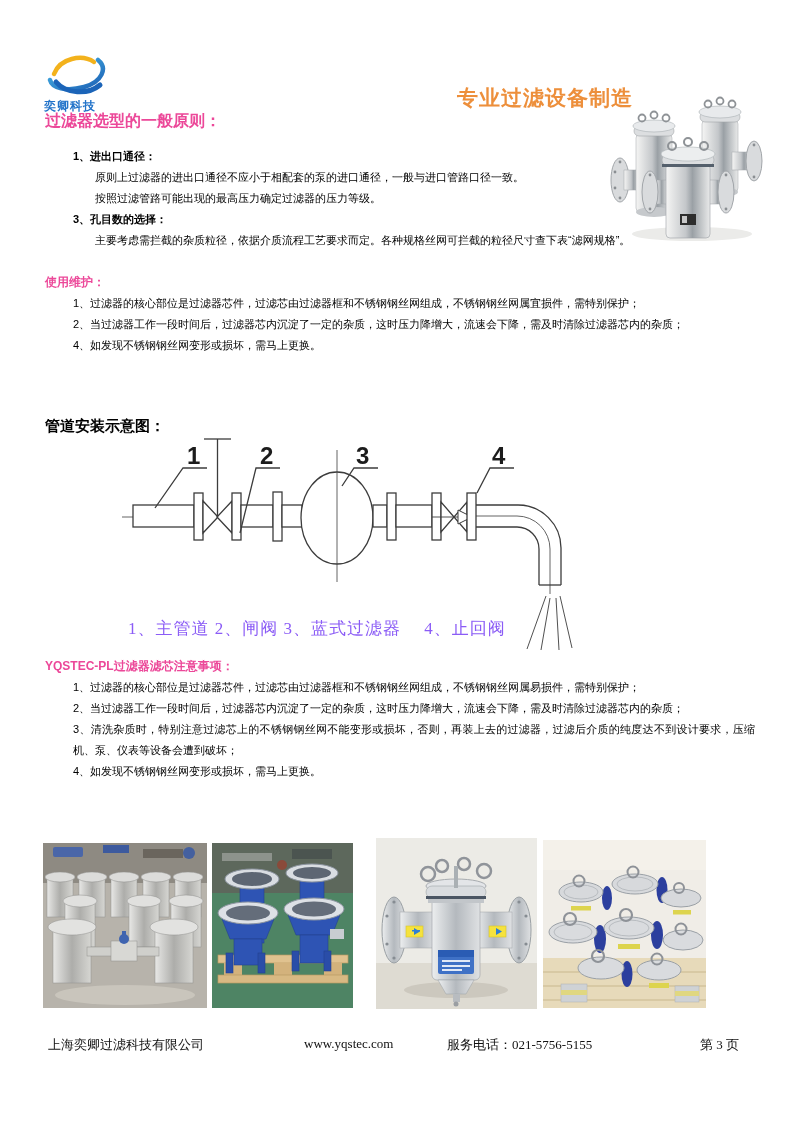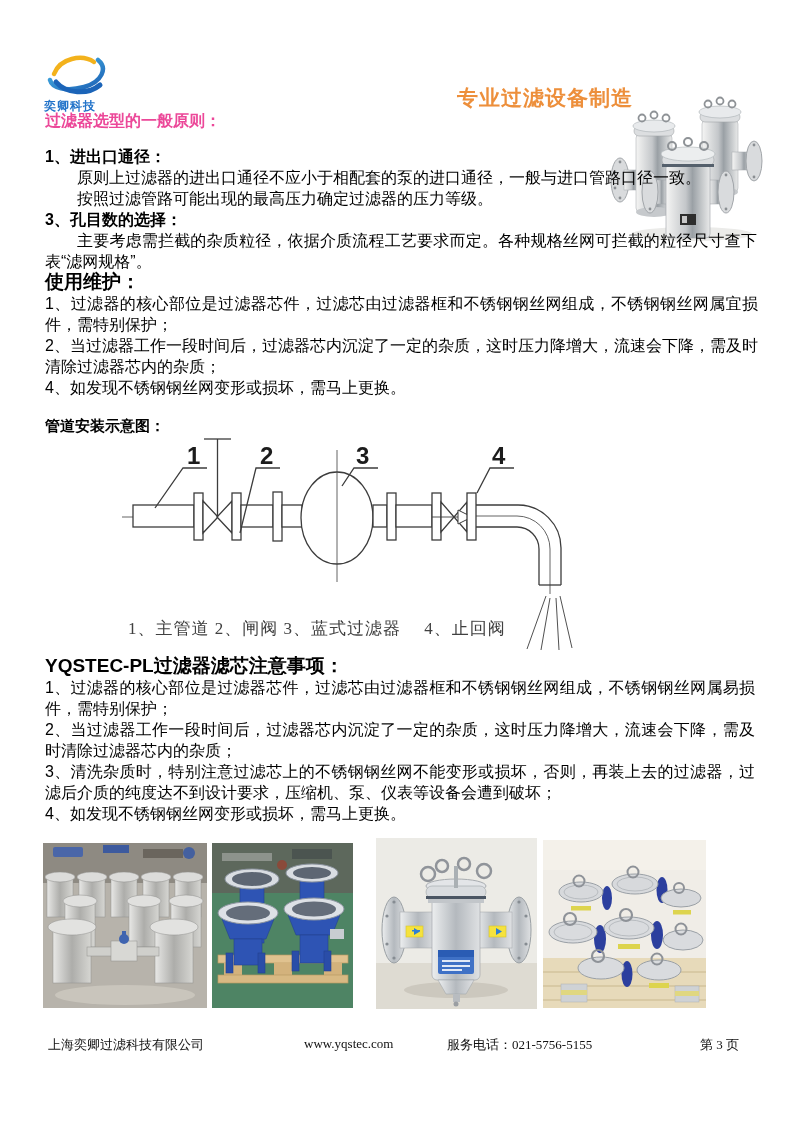--- a/index.html
+++ b/index.html
@@ -7,25 +7,25 @@
         font-family:"Liberation Sans",sans-serif;color:#000;overflow:hidden;}
   .abs{position:absolute;}
   
   .logo-wrap{left:44px;top:52px;width:80px;}
   .logo-text{font-size:12px;font-weight:bold;color:#2273c9;letter-spacing:1px;margin-top:-2px;}
   .slogan{left:457px;top:84px;font-size:21px;font-weight:bold;color:#ed8f3b;letter-spacing:1px;}
   
   .h-blue{font-size:16px;font-weight:bold;color:#ec4899;}
   .h-black{font-size:15px;font-weight:bold;color:#000;}
   
-  .txt{font-size:16px;line-height:21px;text-align:justify;word-break:break-all;}
+  .txt{font-size:11px;line-height:21px;text-align:justify;word-break:break-all;margin-left:28px;}
   .item-h{font-weight:bold;}
   .item-b{text-indent:2em;}
-  .blk-title{font-size:19px;font-weight:bold;color:#000000;line-height:22px;}
-  .caption{font-family:"Liberation Serif",serif;font-size:17px;color:#404040;letter-spacing:1px;}
+  .blk-title{font-size:12px;font-weight:bold;color:#ec4899;line-height:22px;}
+  .caption{font-family:"Liberation Serif",serif;font-size:17px;color:#8b5cf6;letter-spacing:1px;}
   .footer-t{font-family:"Liberation Serif",serif;font-size:13px;color:#111;}
   svg{display:block;}
 </style>
 </head>
 <body>
 
 <div class="page">
 
   <div class="abs logo-wrap">
     <svg width="64" height="48" viewBox="0 0 64 48">

